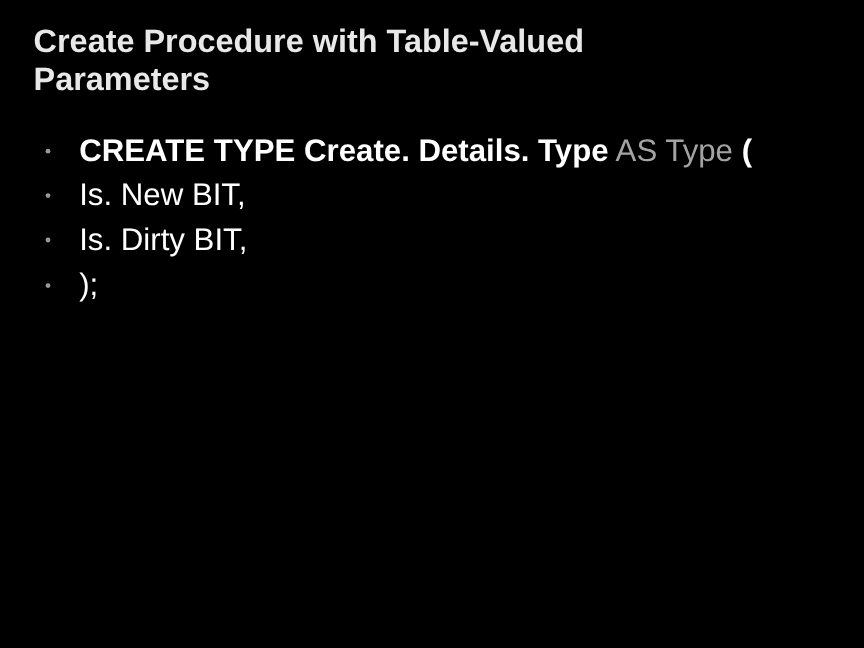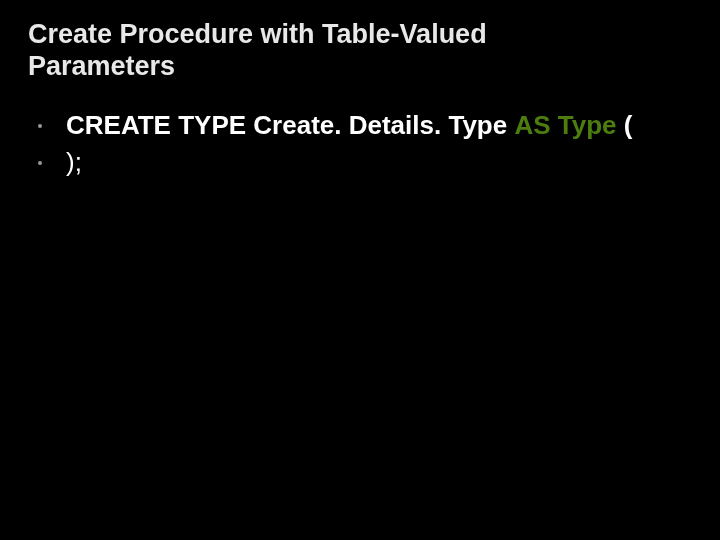--- a/index.html
+++ b/index.html
@@ -44,28 +44,30 @@
     content: "";
     position: absolute;
     left: 10px;
     top: 15px;
     width: 4px;
     height: 4px;
     border-radius: 50%;
     background: #9a9a9a;
   }
   .kw-bold { font-weight: bold; }
-  .kw-green { color: #4d7c0f; font-weight: bold; }
+  .kw-green { color: #a3a3a3; font-weight: normal; }
   .line1-wrap { display: inline; }
 </style>
 </head>
 <body>
 
 <div class="slide">
   <div class="title">Create Procedure with Table-Valued Parameters</div>
 
   <ul class="body">
     <li>
       <span class="line1-wrap"><span class="kw-bold">CREATE TYPE</span> <span class="kw-bold">Create. Details. Type</span> <span class="kw-green">AS</span> <span class="kw-green">Type</span> <span class="kw-bold">(</span></span>
     </li>
+    <li>Is. New BIT,</li>
+    <li>Is. Dirty BIT,</li>
     <li>);</li>
   </ul>
 </div>
 
 </body></html>

